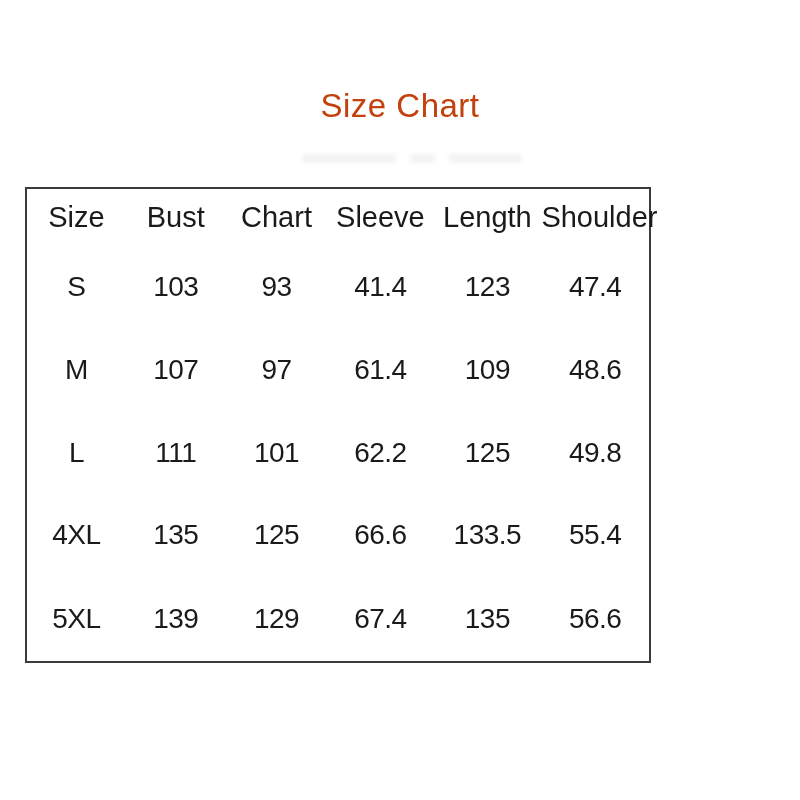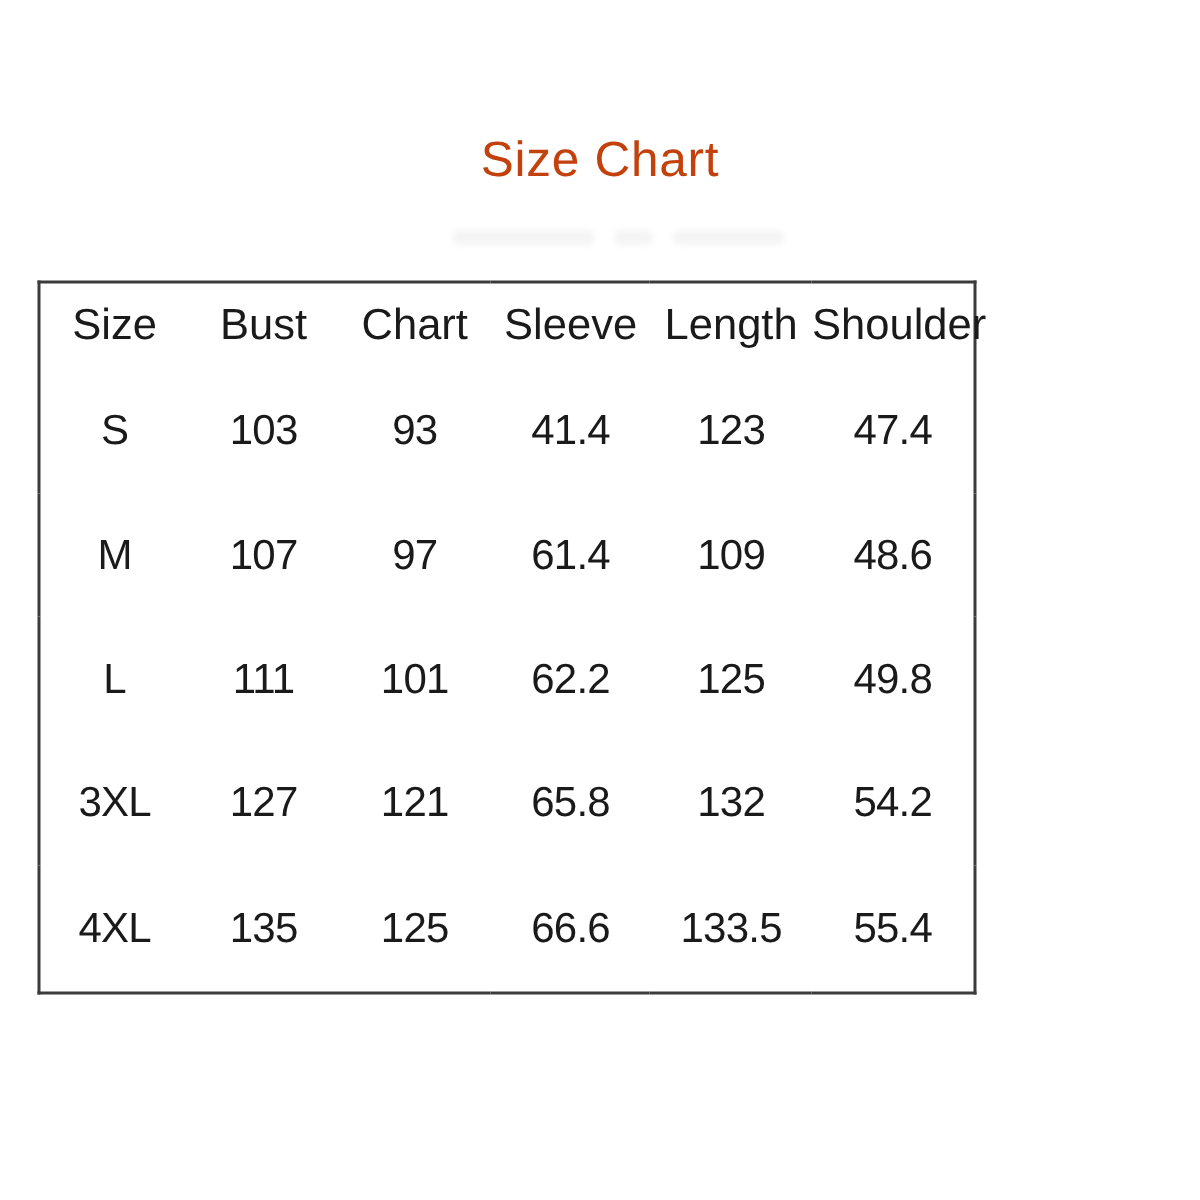--- a/index.html
+++ b/index.html
@@ -124,29 +124,29 @@
       </tr>
       <tr>
         <td>L</td>
         <td>111</td>
         <td>101</td>
         <td>62.2</td>
         <td>125</td>
         <td>49.8</td>
       </tr>
       <tr>
-        <td>3XL</td>
-        <td>127</td>
-        <td>121</td>
-        <td>65.8</td>
-        <td>132</td>
-        <td>54.2</td>
-      </tr>
-      <tr>
         <td>4XL</td>
         <td>135</td>
         <td>125</td>
         <td>66.6</td>
         <td>133.5</td>
         <td>55.4</td>
       </tr>
+      <tr>
+        <td>5XL</td>
+        <td>139</td>
+        <td>129</td>
+        <td>67.4</td>
+        <td>135</td>
+        <td>56.6</td>
+      </tr>
     </tbody>
 </table>
 
 </body></html>

